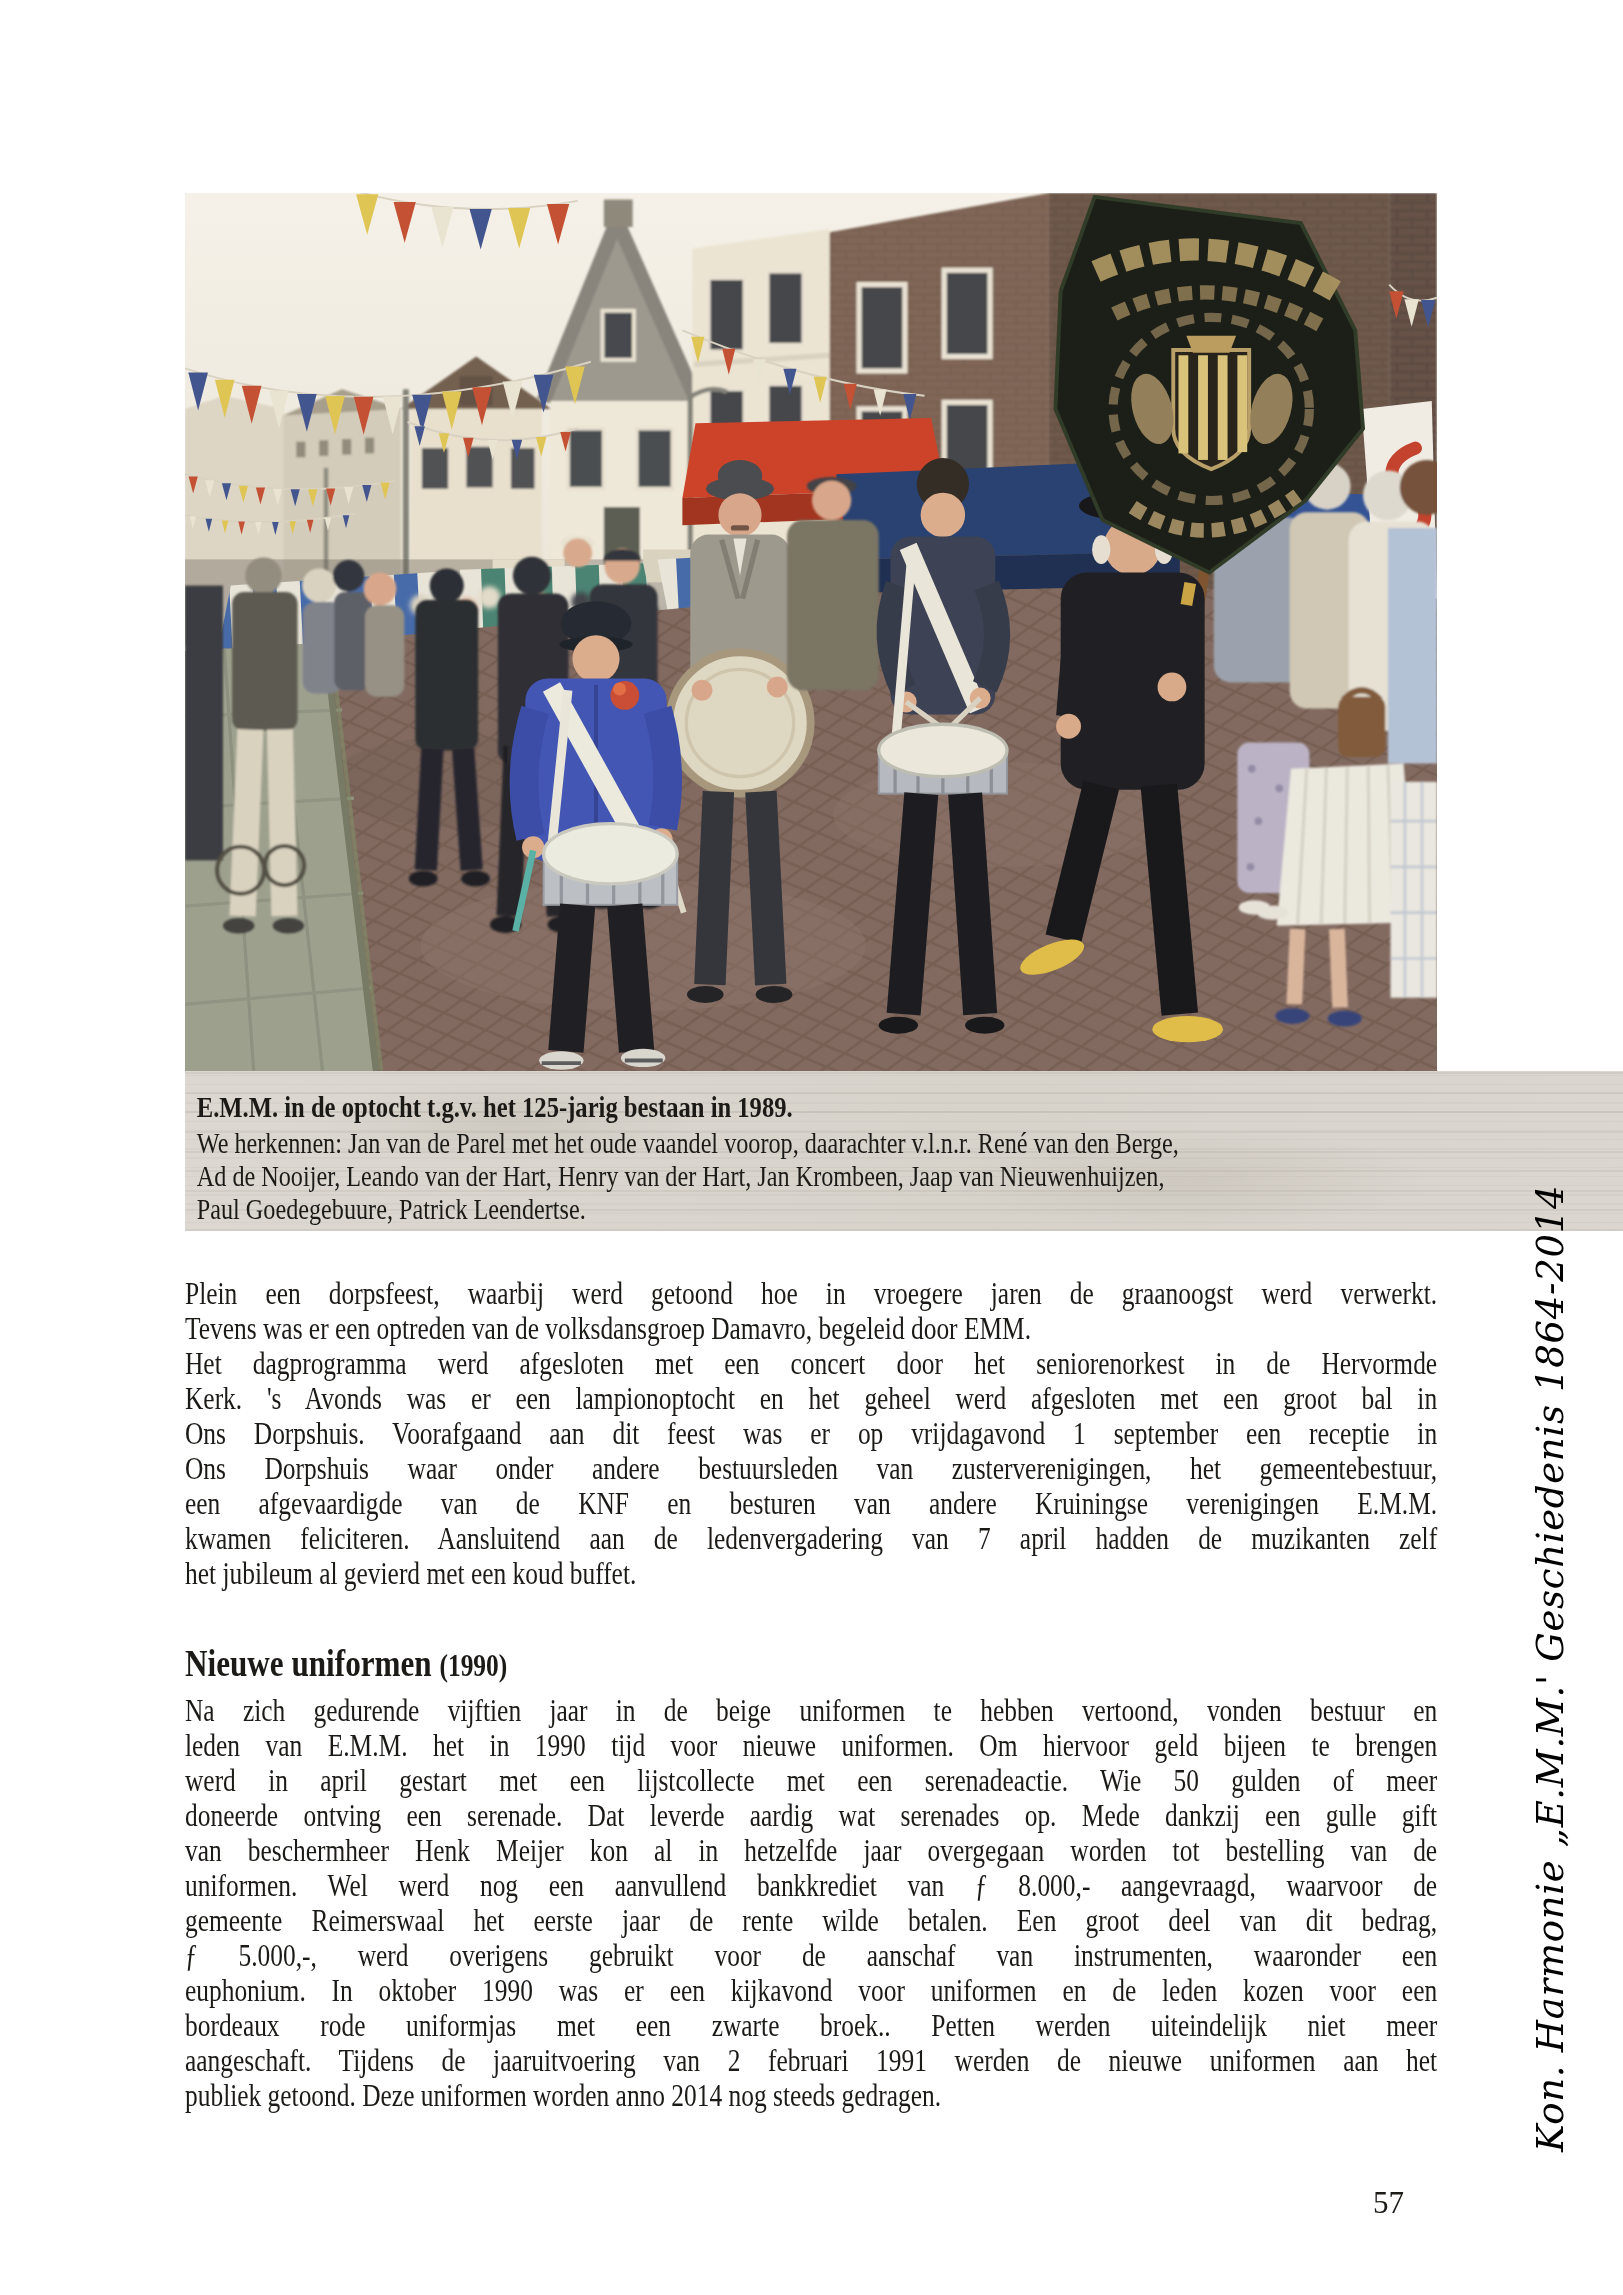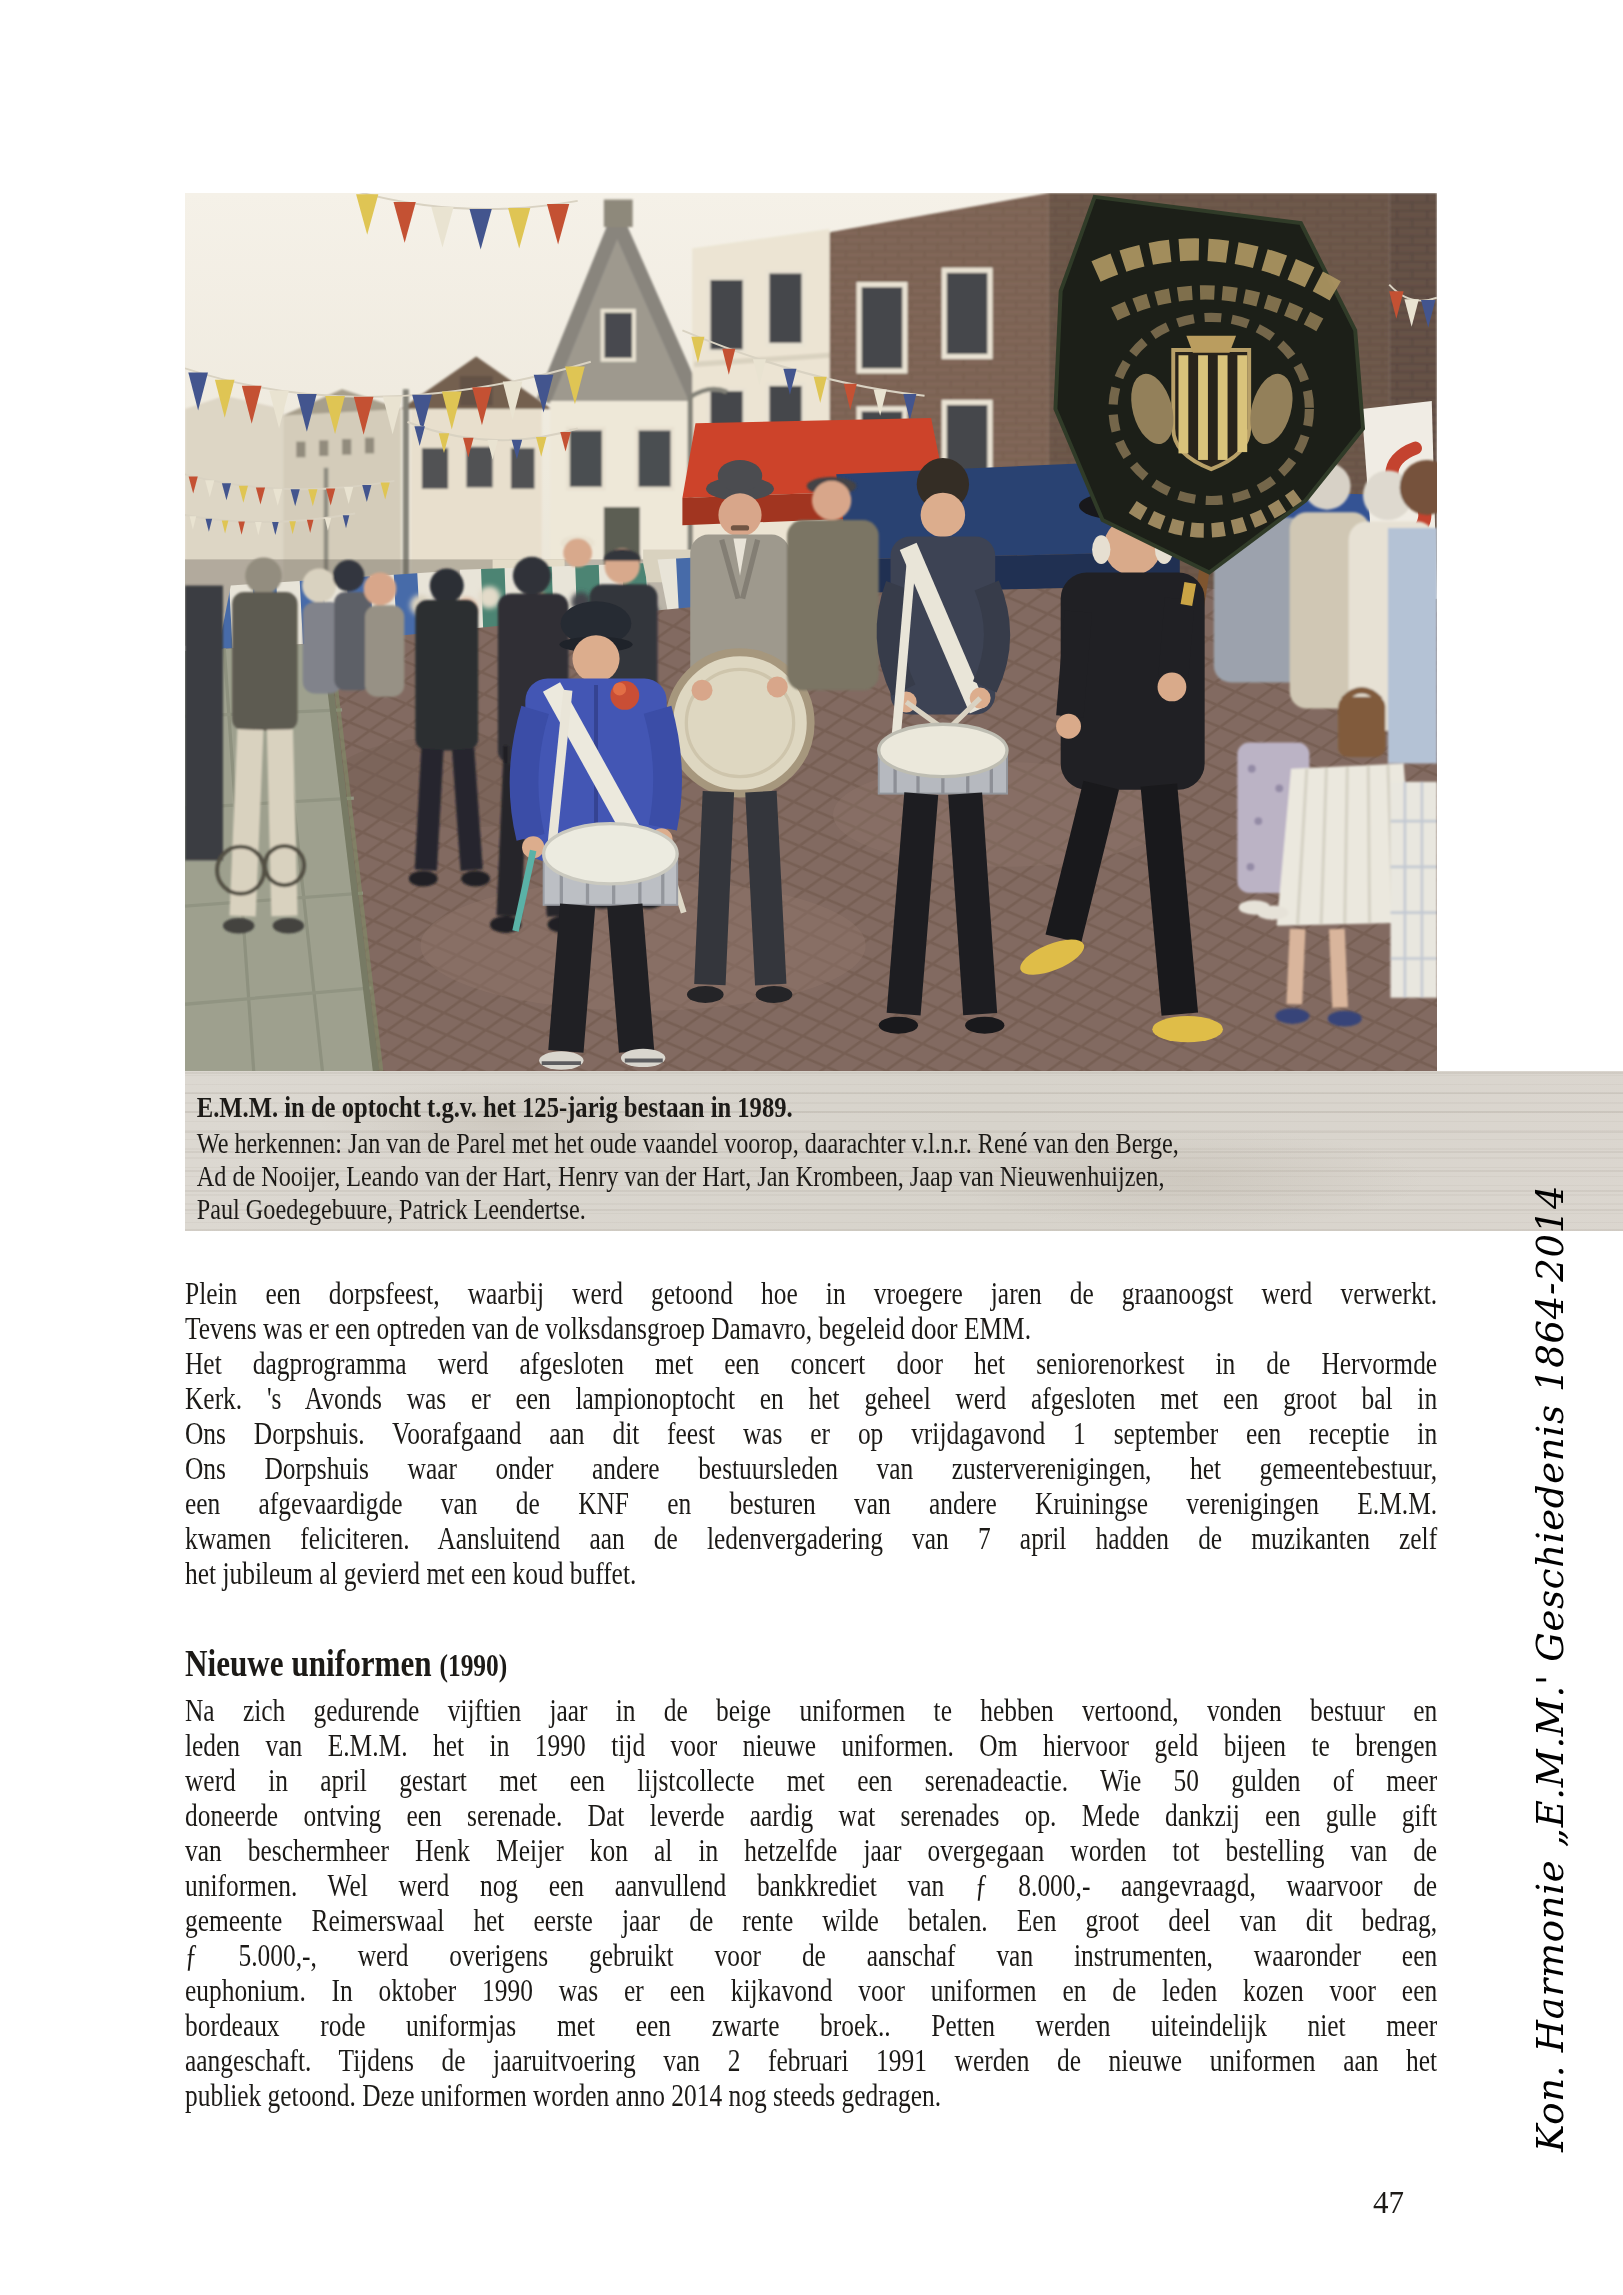--- a/index.html
+++ b/index.html
@@ -453,15 +453,15 @@
         <div class="tline">ƒ 5.000,-, werd overigens gebruikt voor de aanschaf van instrumenten, waaronder een</div>
         <div class="tline">euphonium. In oktober 1990 was er een kijkavond voor uniformen en de leden kozen voor een</div>
         <div class="tline">bordeaux rode uniformjas met een zwarte broek.. Petten werden uiteindelijk niet meer</div>
         <div class="tline">aangeschaft. Tijdens de jaaruitvoering van 2 februari 1991 werden de nieuwe uniformen aan het</div>
         <div class="tline ragged">publiek getoond. Deze uniformen worden anno 2014 nog steeds gedragen.</div>
       </div>
   </div>
 
   <div class="sidebar">Kon. Harmonie „E.M.M.' Geschiedenis 1864-2014</div>
 
-  <div class="pagenum">47</div>
+  <div class="pagenum">57</div>
 </div>
 
 
 </body></html>

